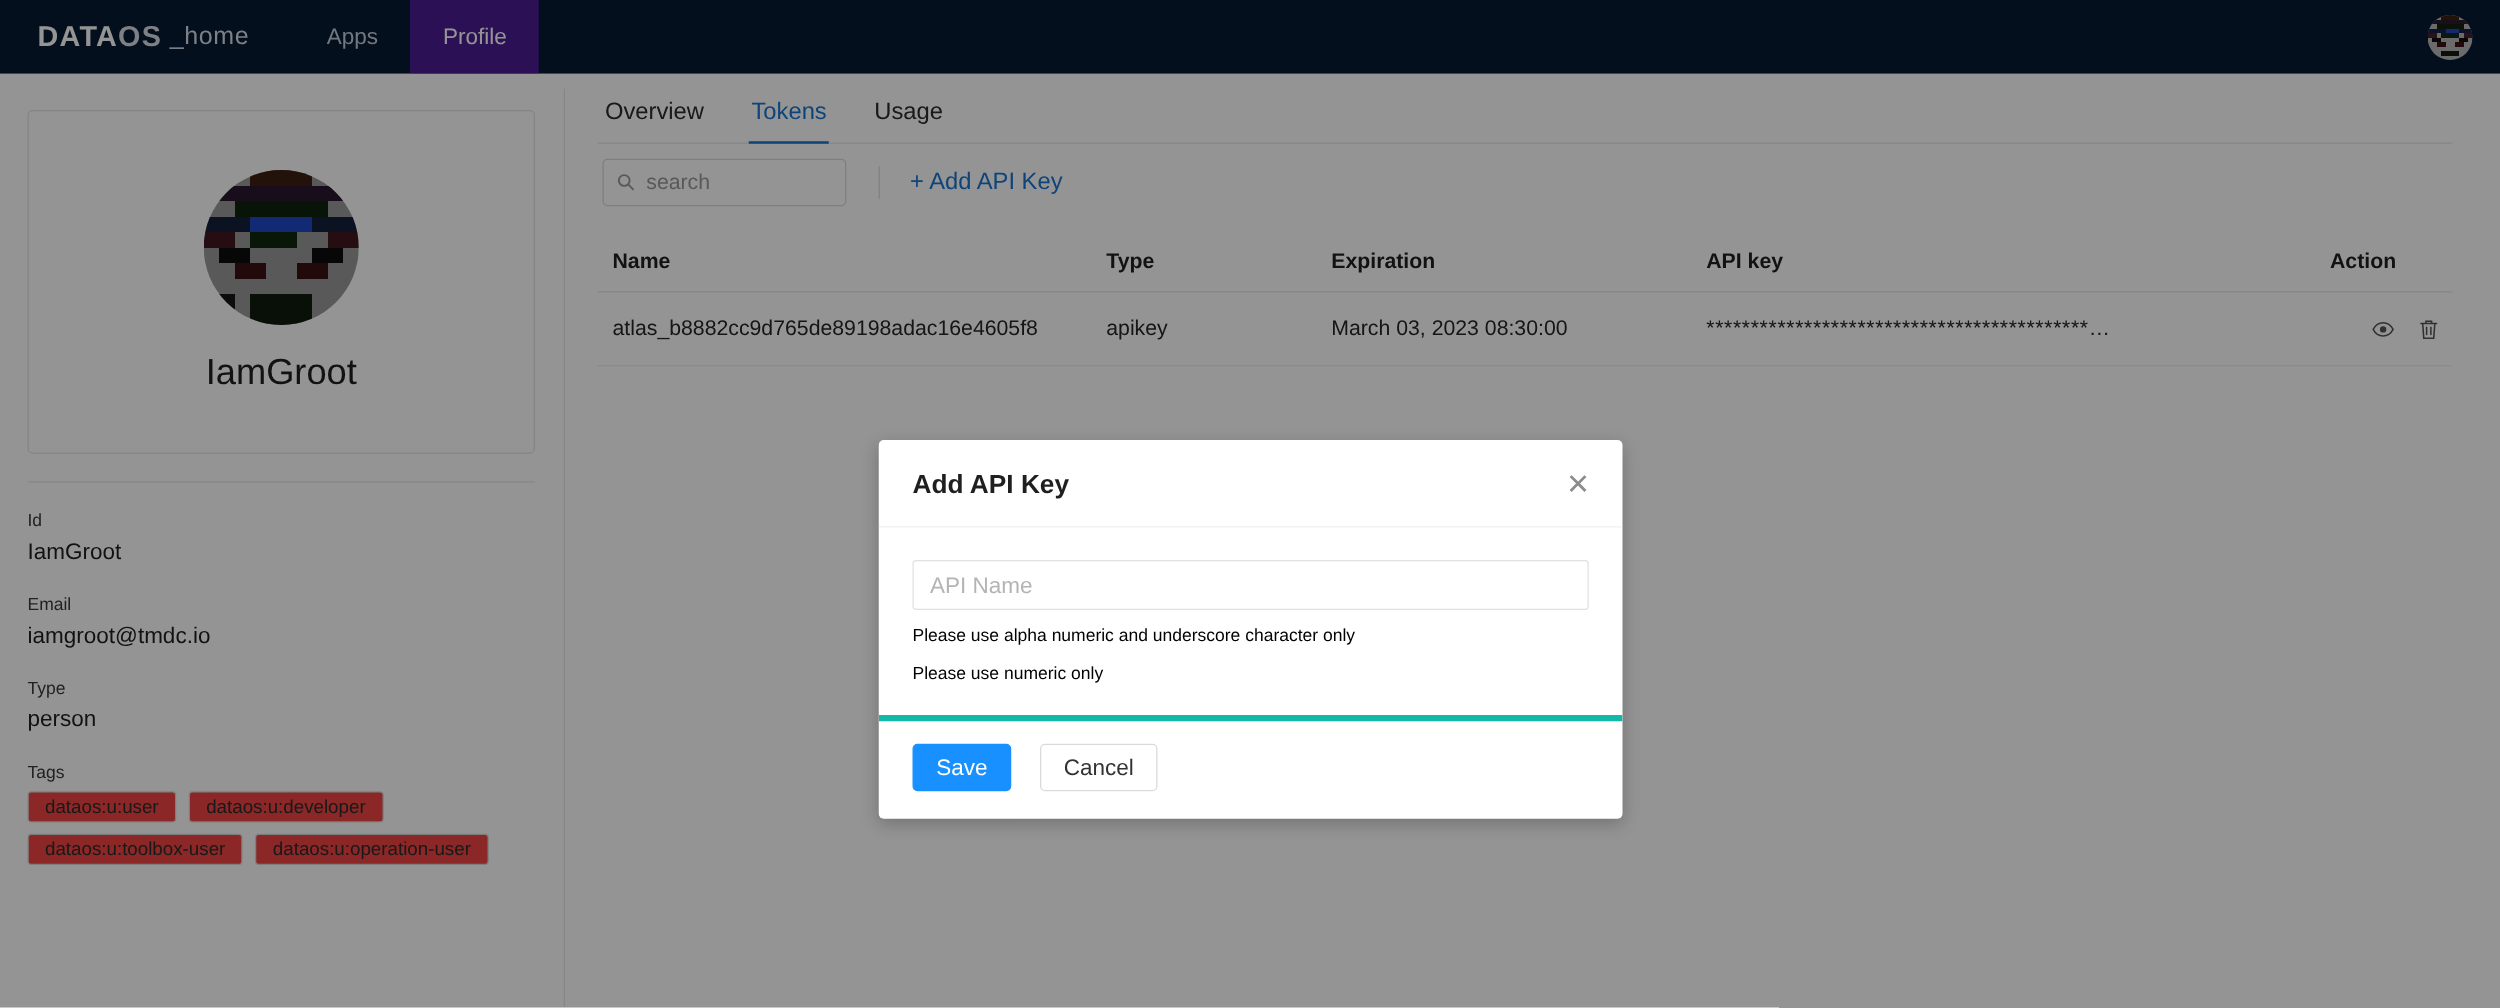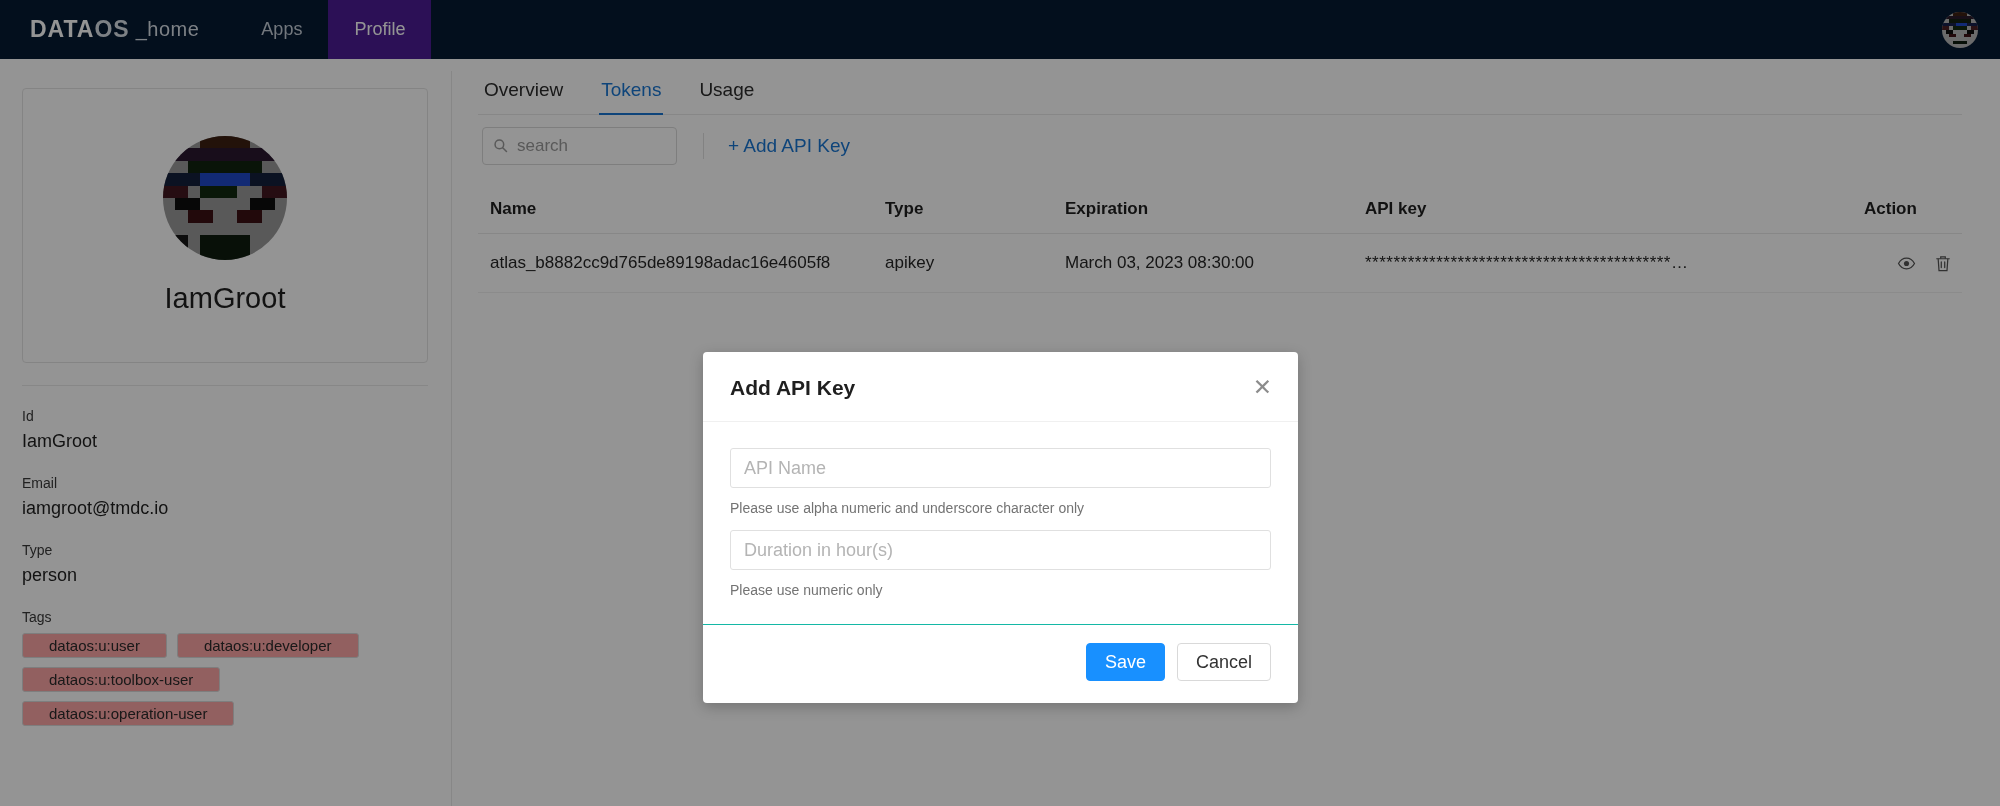--- a/index.html
+++ b/index.html
@@ -136,22 +136,22 @@
   .tags-wrap {
     display: flex;
     flex-wrap: wrap;
     gap: 9px 10px;
     max-width: 380px;
     margin-top: 8px;
   }
   .tag {
     border: 1px solid #d9d9d9;
     border-radius: 3px;
-    background: #fca5a5;
-    padding: 3px 26px;
+    background: #ef4444;
+    padding: 3px 13px;
     font-size: 15px;
     color: #2b2b2b;
     white-space: nowrap;
     cursor: pointer;
   }
 
   
   .main {
     position: absolute;
     top: 0; left: 452px;
@@ -320,30 +320,29 @@
     border-radius: 3px;
     padding: 0 13px;
     font-size: 18px;
     color: #333;
     font-family: "Liberation Sans", sans-serif;
     outline: none;
   }
   .form-field input::placeholder { color: #b4b4b4; }
   .form-help {
     font-size: 14px;
-    color: #737373;
+    color: #000000;
     margin-top: 7px;
     margin-bottom: 14px;
   }
   .modal-footer {
     display: flex;
-    justify-content: flex-end;
-    gap: 12px;
+    gap: 23px;
     padding: 18px 27px 22px 27px;
-    border-top: 1px solid #14b8a6;
+    border-top: 5px solid #14b8a6;
   }
   .btn {
     height: 38px;
     min-width: 74px;
     padding: 0 18px;
     border-radius: 4px;
     font-size: 18px;
     cursor: pointer;
     font-family: "Liberation Sans", sans-serif;
     border: 1px solid transparent;
@@ -534,23 +533,20 @@
       <div class="modal-title">Add API Key</div>
       <div class="modal-close">✕</div>
     </div>
 
     <div class="modal-body">
       <div class="form-field">
         <input type="text" placeholder="API Name" style="">
       </div>
       <div class="form-help">Please use alpha numeric and underscore character only</div>
 
-      <div class="form-field">
-        <input type="text" placeholder="Duration in hour(s)" style="">
-      </div>
       <div class="form-help">Please use numeric only</div>
     </div>
 
     <div class="modal-footer">
       <button class="btn btn-primary">Save</button>
       <button class="btn btn-default">Cancel</button>
     </div>
   </div>
 
 </div>

